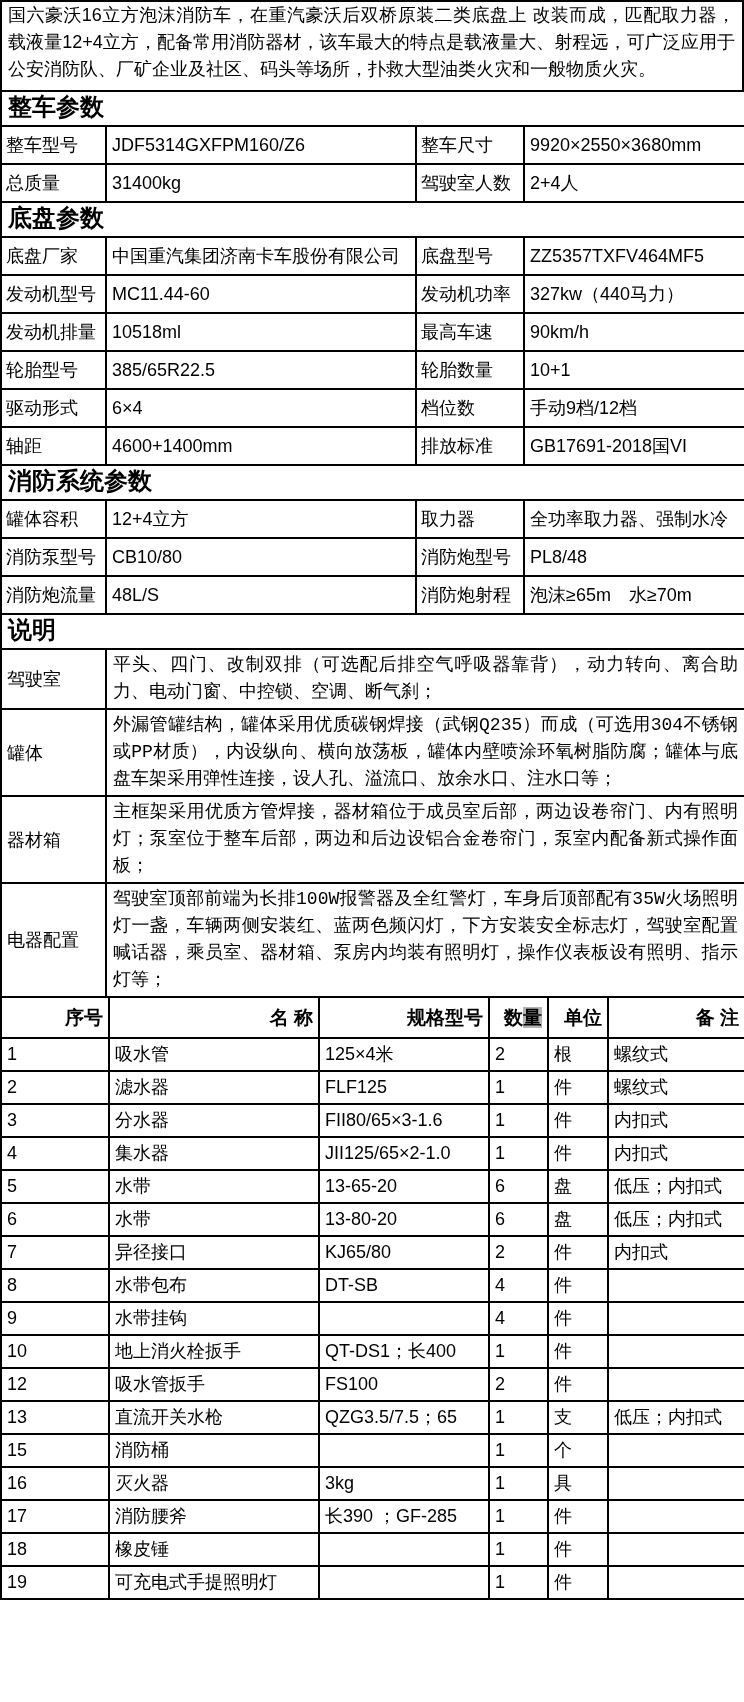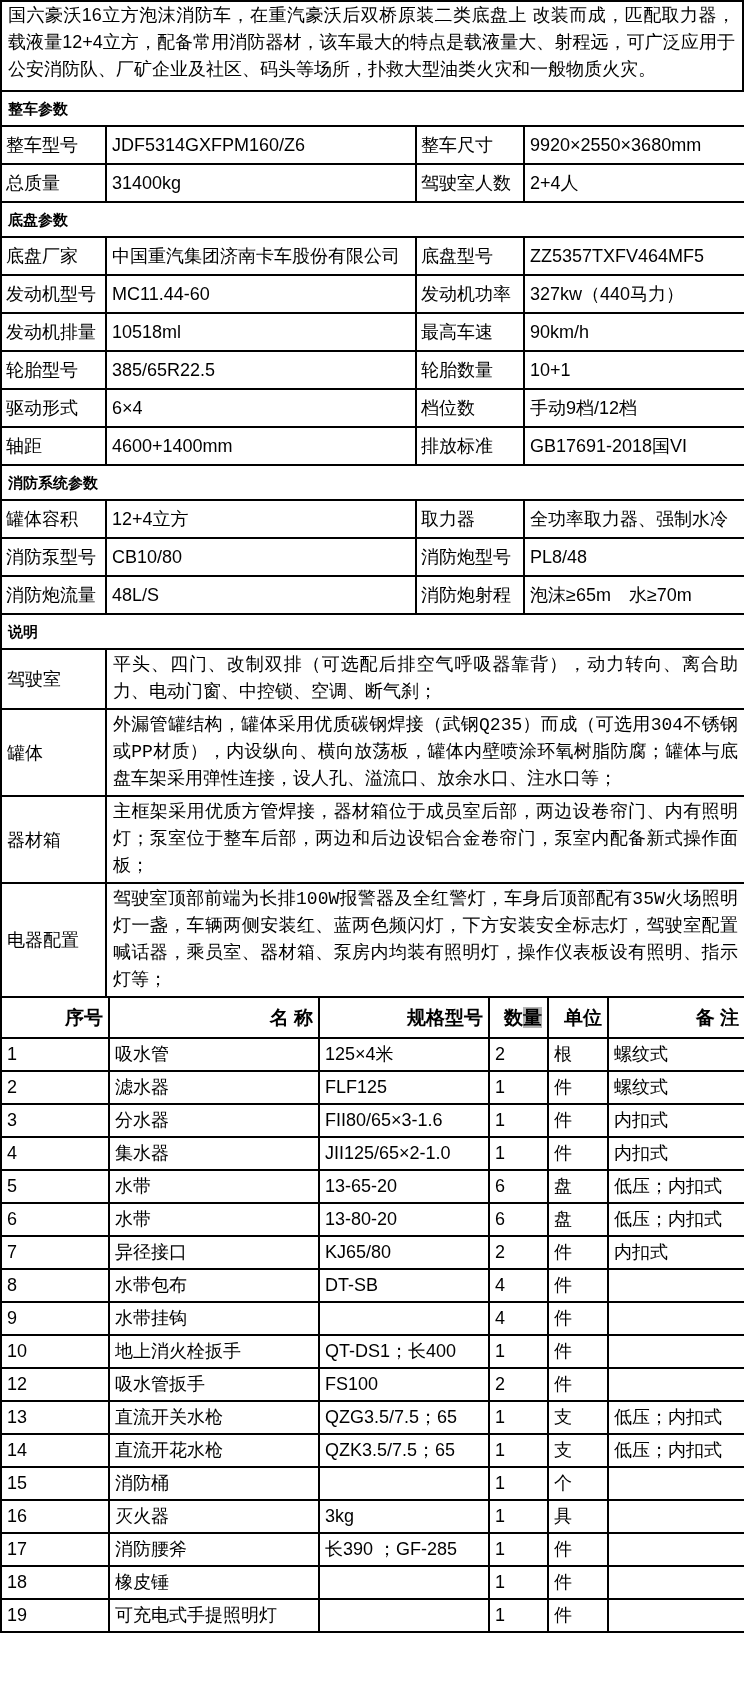--- a/index.html
+++ b/index.html
@@ -25,24 +25,25 @@
     border: 2px solid #000;
     font-size: 18px;
     line-height: 26px;
     padding: 5px 5px;
     vertical-align: middle;
     overflow: hidden;
     white-space: nowrap;
   }
   td.title-cell {
     font-weight: bold;
-    font-size: 15px;
+    font-size: 24px;
     line-height: 27px;
     padding: 3px 6px;
     white-space: nowrap;
+    font-family: Liberation Mono, monospace;
   }
   .param td.lbl { padding-left: 4px; padding-right: 2px; }
   .notes td.text {
     white-space: normal;
     text-align: justify;
     line-height: 27px;
     padding: 2px 6px;
     font-family: Liberation Mono, monospace;
   }
   .notes td.lbl { }
@@ -345,28 +346,20 @@
 
         <tr>
           <td>13</td>
           <td>直流开关水枪</td>
           <td>QZG3.5/7.5；65</td>
           <td>1</td>
           <td>支</td>
           <td>低压；内扣式</td>
         </tr>
 
-        <tr>
-          <td>14</td>
-          <td>直流开花水枪</td>
-          <td>QZK3.5/7.5；65</td>
-          <td>1</td>
-          <td>支</td>
-          <td>低压；内扣式</td>
-        </tr>
 
         <tr>
           <td>15</td>
           <td>消防桶</td>
           <td></td>
           <td>1</td>
           <td>个</td>
           <td></td>
         </tr>
 

